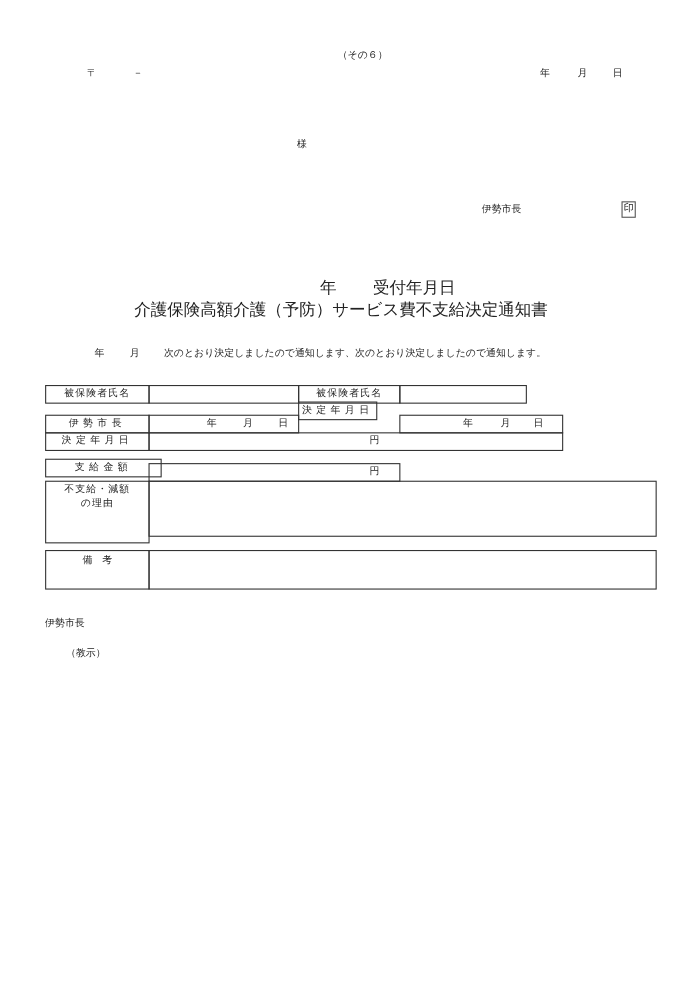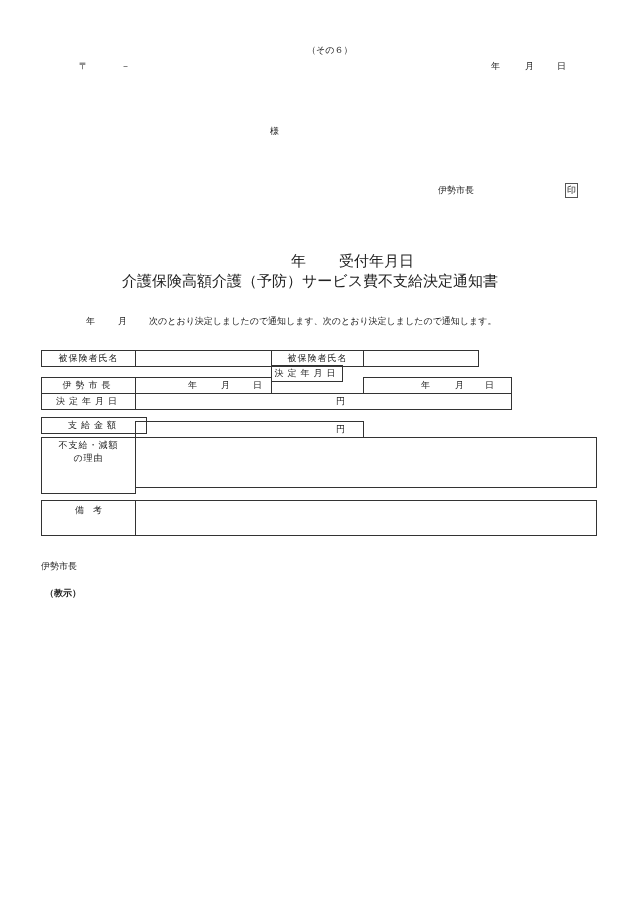--- a/index.html
+++ b/index.html
@@ -81,13 +81,13 @@
   </div>
   <div class="cell" style="left:135px;top:437px;width:462px;height:51px;"></div>
 </div>
 
 <div>
   <div class="cell" style="left:41px;top:500px;width:95px;height:36px;text-align:center;padding-top:2px;border-width:1.5px;">備　考</div>
   <div class="cell" style="left:135px;top:500px;width:462px;height:36px;border-width:1.5px;"></div>
 </div>
 
 <div class="abs sm" style="left:41px;top:560px;">伊勢市長</div>
-<div class="abs sm" style="left:45px;top:587px;font-weight:bold;">（教示）</div>
+<div class="abs sm" style="left:60px;top:587px;">（教示）</div>
 
 </body></html>

